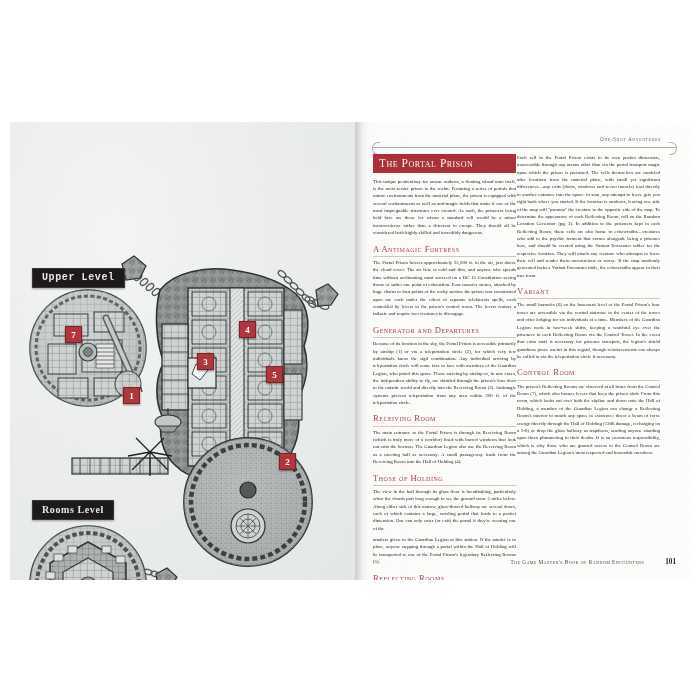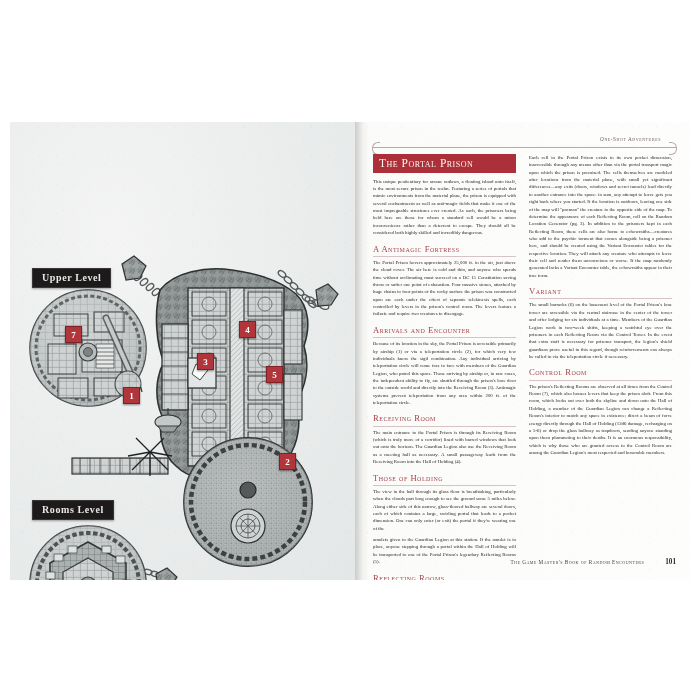--- a/index.html
+++ b/index.html
@@ -52,21 +52,21 @@
     background:#1c1a1a;
     color:#e9e7e2;
     font-family:"Liberation Serif", serif;
     font-size:10px;font-weight:bold;letter-spacing:.6px;
     padding:3px 9px 4px 9px;
     border:1px solid #3a3636;
     box-shadow:0 1px 2px rgba(0,0,0,.35);
     white-space:nowrap;
     z-index:6;
   }
-  #lbl-upper{left:22px;top:146px;}
+  #lbl-upper{left:22px;top:146px;font-family:Liberation Mono, monospace;}
   #lbl-lower{left:22px;top:378px;}
 
   .marker{
     position:absolute;z-index:7;
     width:15px;height:15px;
     background:#b0363c;
     border:1px solid #7d2227;
     color:#fff;
     font-family:"Liberation Serif", serif;
     font-size:9px;font-weight:bold;
@@ -92,21 +92,21 @@
   }
   .runhead-text{
     position:absolute;right:12px;top:0;
     font-size:5.2px;letter-spacing:.55px;font-variant:small-caps;
     color:#6a5a5c;background:transparent;padding:0 3px;
     font-family:"Liberation Serif", serif;
   }
 
   .cols{
     position:absolute;left:18px;top:32px;width:300px;height:400px;
-    display:flex;gap:13px;
+    display:flex;gap:1px;
   }
   .col{width:143px;}
 
   h1.chapter{
     margin:0 0 5px 0;
     background:#ab3039;
     color:#fdf6ef;
     font-family:"Liberation Serif", serif;
     font-variant:small-caps;
     font-size:11.5px;
@@ -398,21 +398,21 @@
           <div class="rule"></div>
           <div class="runhead-text">One-Shot Adventures</div>
         </div>
 
         <div class="cols">
           <div class="col" id="col-left">
               <h1 class="chapter">The Portal Prison</h1>
               <p class="body">This unique penitentiary for arcane outlaws, a floating island unto itself, is the most secure prison in the realm. Featuring a series of portals that mimic environments from the material plane, the prison is equipped with several enchantments as well as anti-magic fields that make it one of the most impregnable structures ever created. As such, the prisoners being held here are those for whom a standard cell would be a minor inconvenience rather than a deterrent to escape. They should all be considered both highly skilled and incredibly dangerous.</p>
               <h2 class="sec">A Antimagic Fortress</h2>
               <p class="body">The Portal Prison hovers approximately 25,000 ft. in the air, just above the cloud cover. The air here is cold and thin, and anyone who spends time without acclimating must succeed on a DC 15 Constitution saving throw or suffer one point of exhaustion. Four massive stones, attached by huge chains to four points of the rocky surface the prison was constructed upon are each under the effect of separate telekinesis spells, each controlled by levers in the prison's control room. The levers feature a failsafe and require two creatures to disengage.</p>
-              <h2 class="sec">Arrivals and Encounter</h2>
+              <h2 class="sec">Generator and Departures</h2>
               <p class="body">Because of its location in the sky, the Portal Prison is accessible primarily by airship (1) or via a teleportation circle (2), for which very few individuals know the sigil combination. Any individual arriving by teleportation circle will come face to face with members of the Guardian Legion, who patrol this space. Those arriving by airship or, in rare cases, the independent ability to fly, are shuttled through the prison's lone door to the outside world and directly into the Receiving Room (3). Antimagic systems prevent teleportation from any area within 200 ft. of the teleportation circle.</p>
               <h2 class="sec">Receiving Room</h2>
               <p class="body">The main entrance to the Portal Prison is through its Receiving Room (which is truly more of a corridor) lined with barred windows that look out onto the horizon. The Guardian Legion also use the Receiving Room as a meeting hall as necessary. A small passageway leads from the Receiving Room into the Hall of Holding (4).</p>
               <h2 class="sec">Those of Holding</h2>
               <p class="body">The view in the hall through its glass floor is breathtaking, particularly when the clouds part long enough to see the ground some 5 miles below. Along either side of this narrow, glass-floored hallway are several doors, each of which contains a large, swirling portal that leads to a pocket dimension. One can only enter (or exit) the portal if they're wearing one of the</p>
               <p class="body">amulets given to the Guardian Legion at this station. If the amulet is in place, anyone stepping through a portal within the Hall of Holding will be transported to one of the Portal Prison's legendary Reflecting Rooms (5).</p>
               <h2 class="sec">Reflecting Rooms</h2>
             </div>
           <div class="col" id="col-right">
               <p class="body">Each cell in the Portal Prison exists in its own pocket dimension, inaccessible through any means other than via the portal transport magic upon which the prison is premised. The cells themselves are modeled after locations from the material plane, with small yet significant differences—any exits (doors, windows and secret tunnels) lead directly to another entrance into the space: in sum, any attempt to leave gets you right back where you started. If the location is outdoors, leaving one side of the map will "pacman" the creature to the opposite side of the map. To determine the appearance of each Reflecting Room, roll on the Random Location Generator (pg. 3). In addition to the prisoners kept in each Reflecting Room, these cells are also home to echowraiths—creatures who add to the psychic torment that comes alongside being a prisoner here, and should be created using the Variant Encounter tables for the respective location. They will attack any creature who attempts to leave their cell and render them unconscious or worse. If the map randomly generated lacks a Variant Encounter table, the echowraiths appear in their true form.</p>

